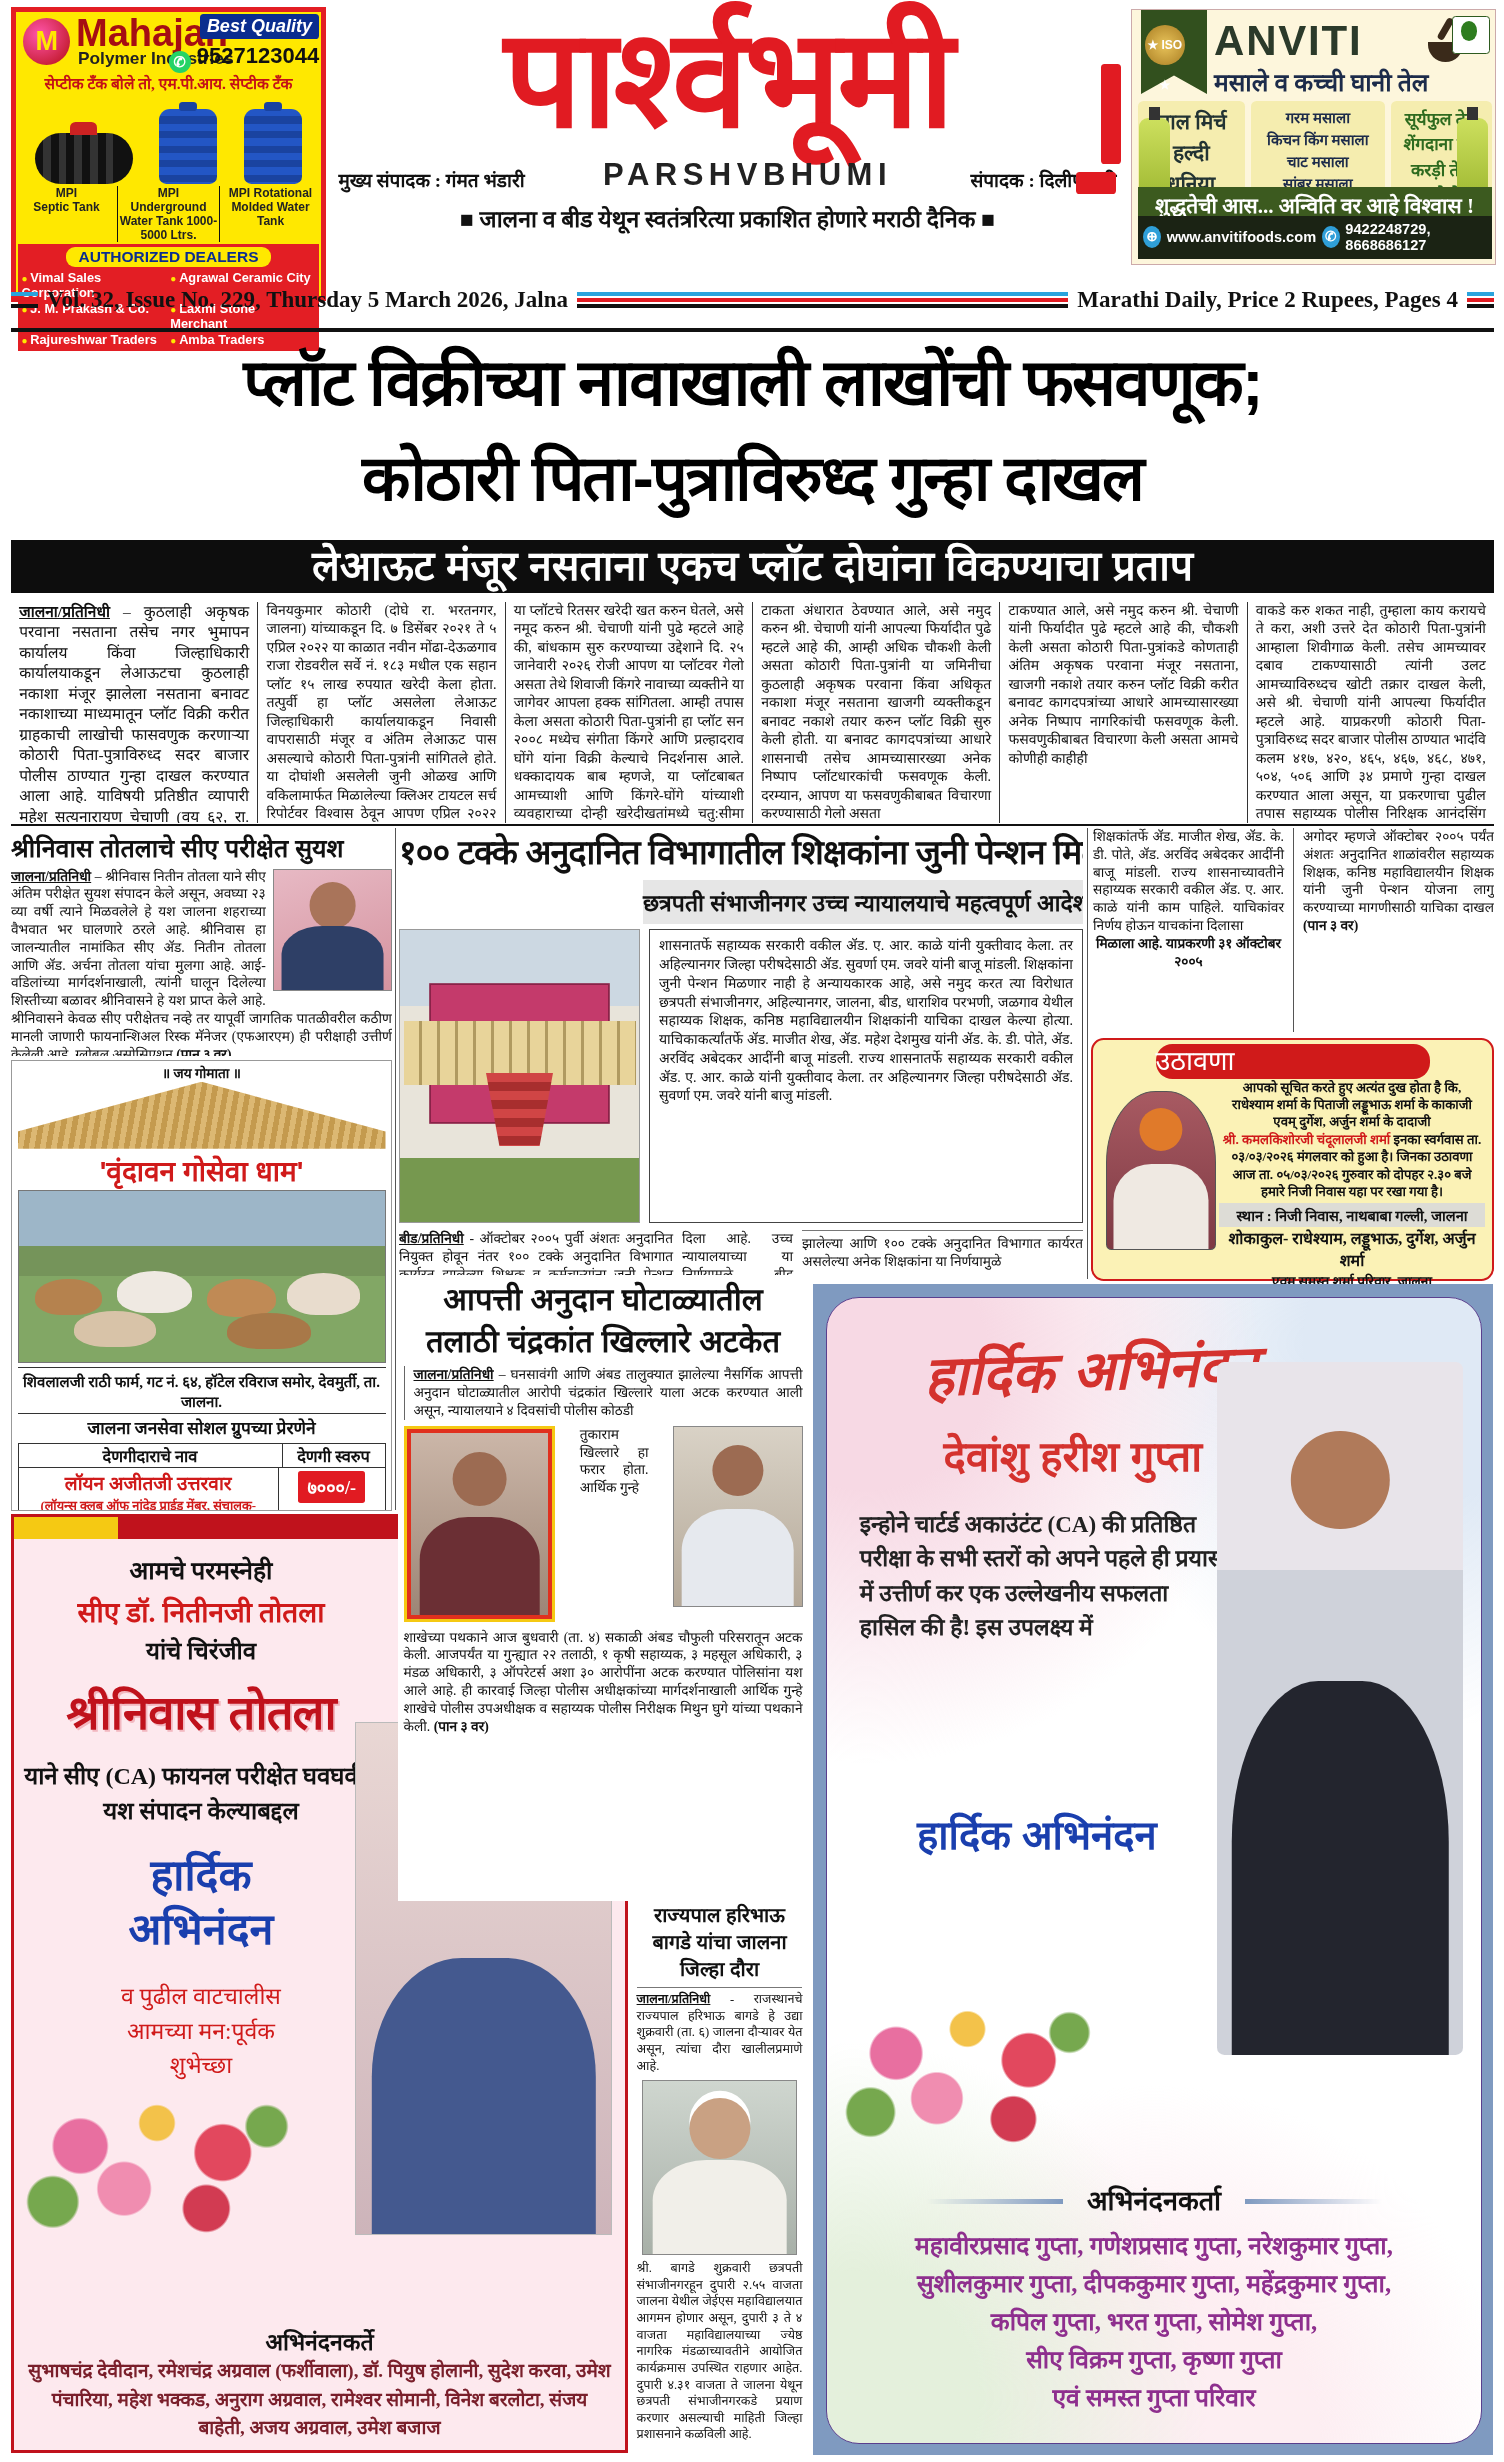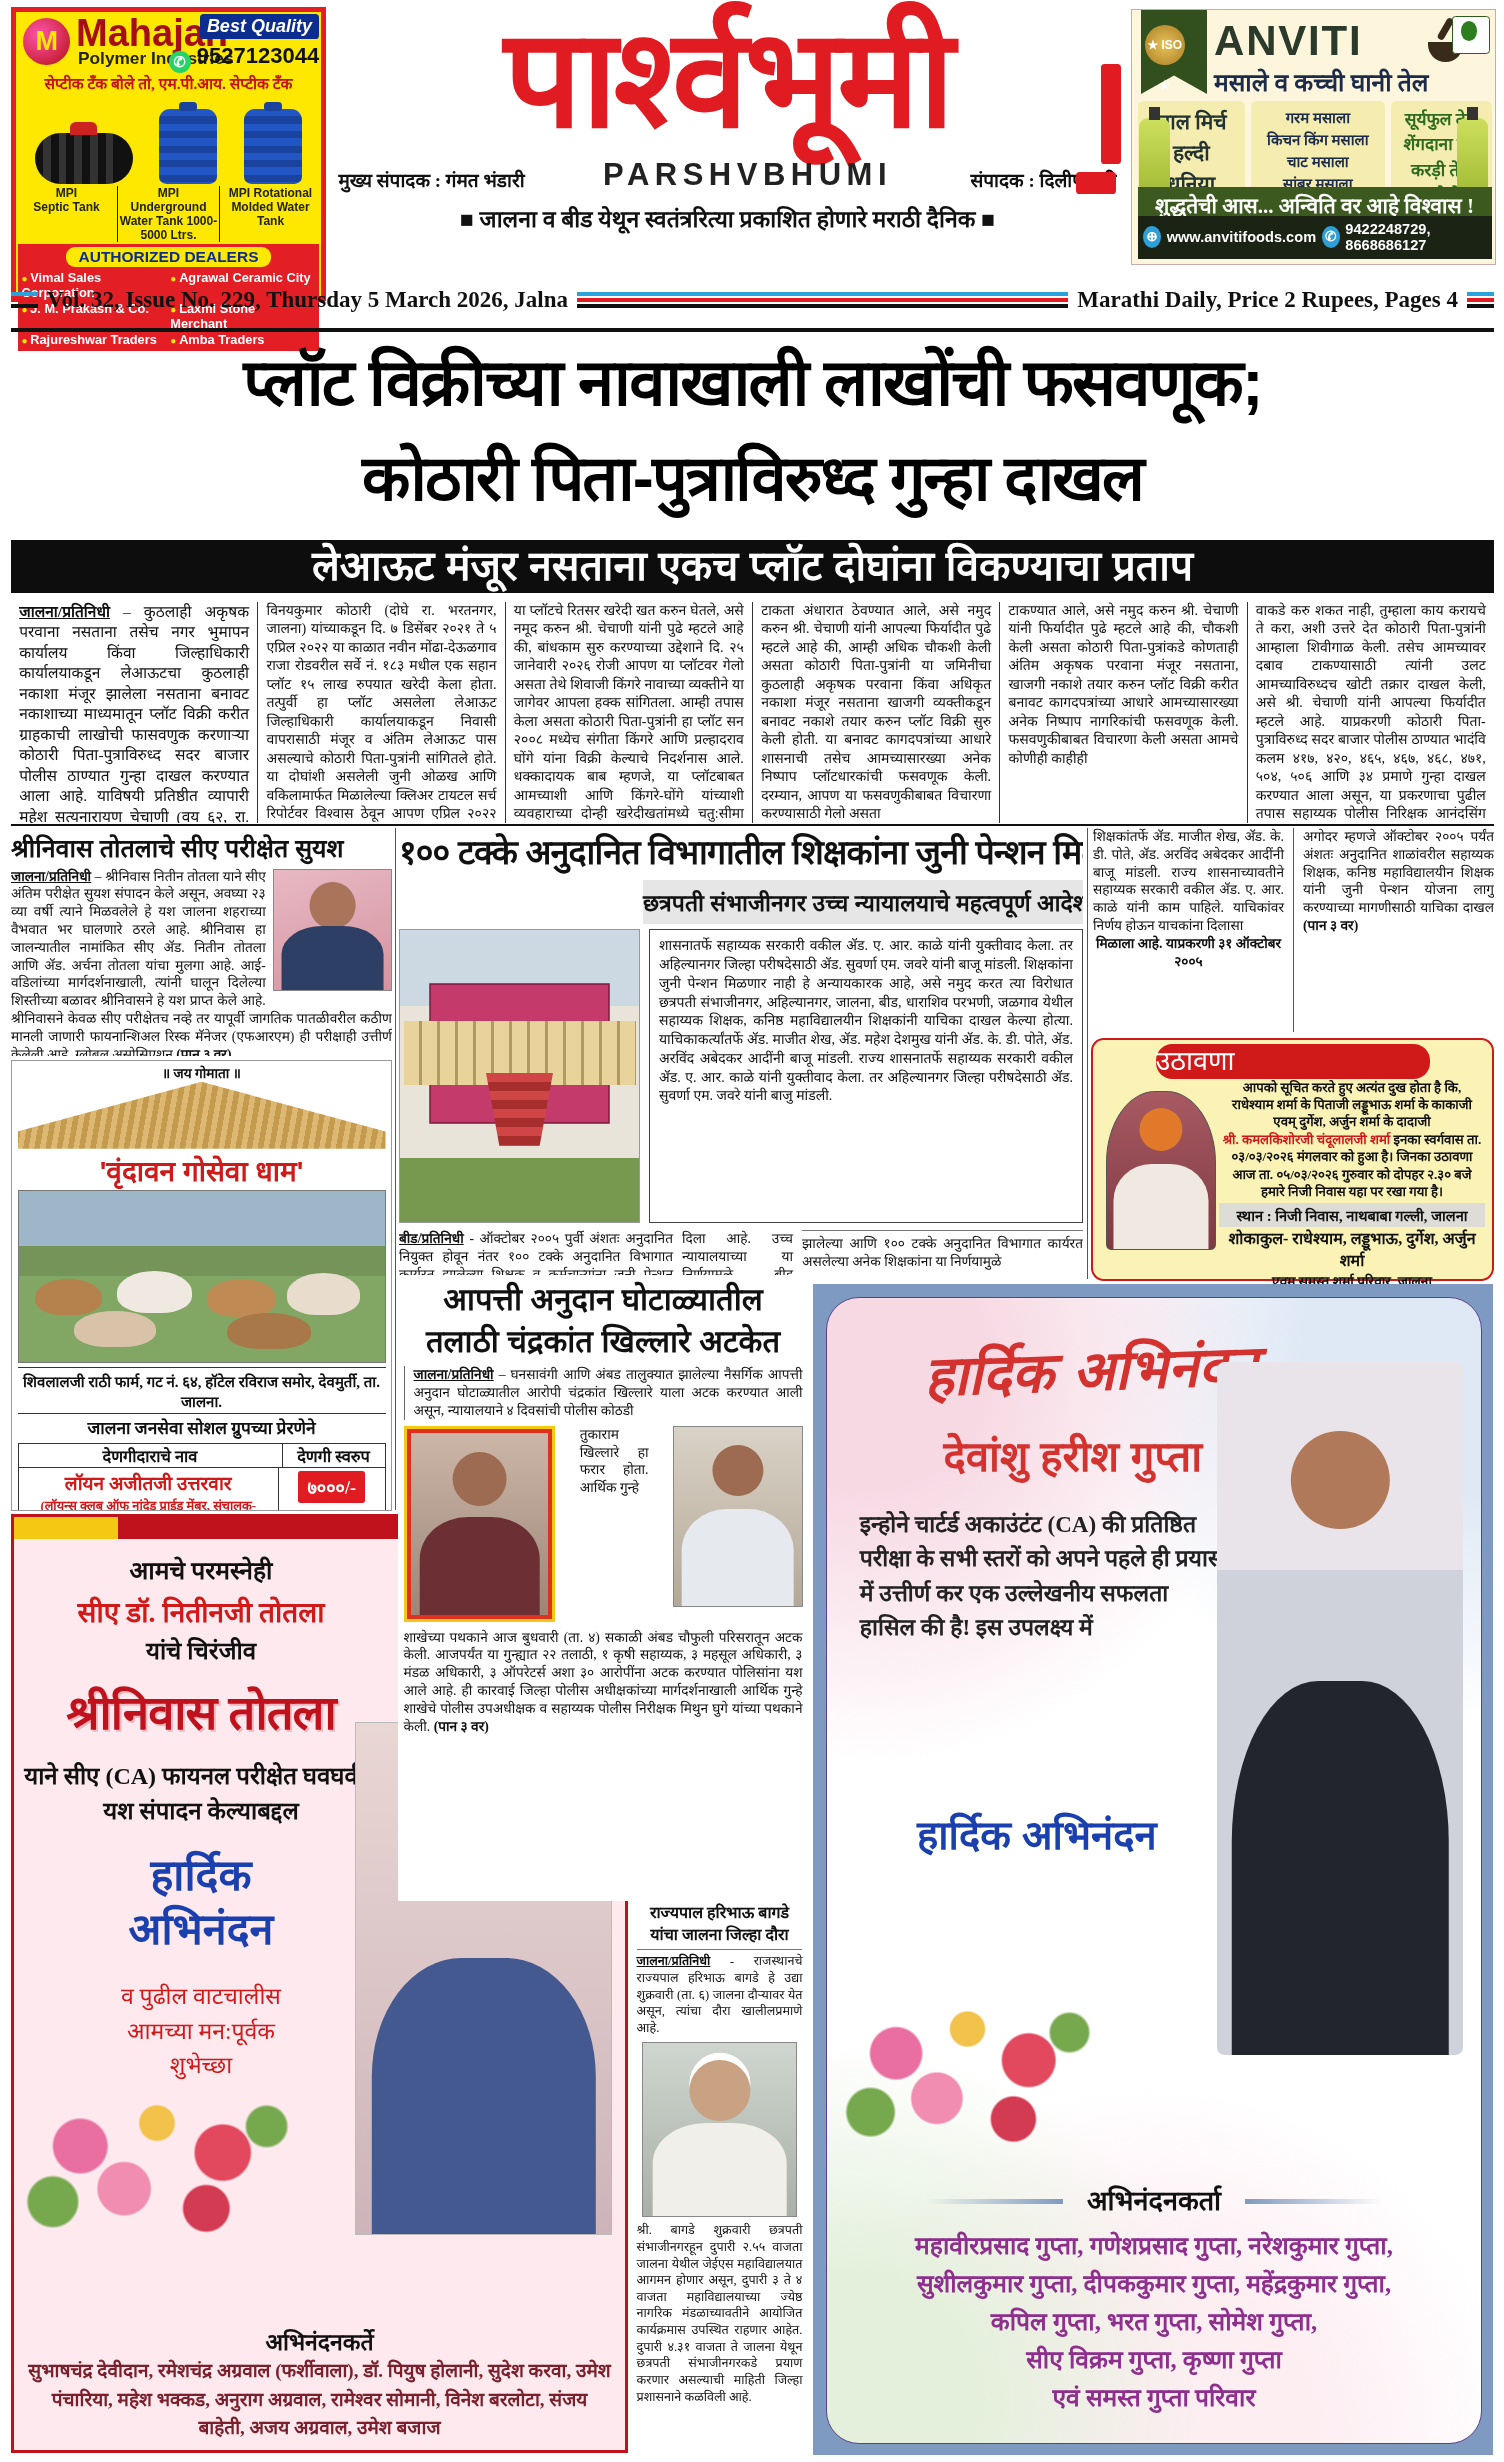--- a/index.html
+++ b/index.html
@@ -186,21 +186,21 @@
   .tal-cols>div{flex:1;}
   .tal-cols>div:last-child{border-left:0.9px solid #666;padding-left:9px;}
   .tal-phrow{display:flex;gap:24px;margin-top:5.5px;align-items:flex-start;}
   .tal-ph1{width:137px;height:182px;border:4.6px solid #e0301e;outline:3.6px solid #f5c913;margin:3.6px;background:linear-gradient(180deg,#cbb6a8,#9d8676);--suit:#6b2f34;flex:none;}
   .tal-mid{flex:1;font-size:13.7px;line-height:1.3;}
   .tal-ph2{width:128px;height:179px;border:0.9px solid #888;background:linear-gradient(180deg,#d9d2c6,#b4a898);--suit:#e6e9ee;flex:none;}
   .tal-cont{font-size:13.7px;line-height:1.3;margin-top:5.5px;}
 
   
   .gov{left:633px;top:1902px;width:173px;height:551px;background:#fff;z-index:3;box-sizing:border-box;padding:0 3.6px;overflow:hidden;}
-  .gov h2{margin:0 0 3.6px 0;font-size:16px;line-height:1.35;font-family:Liberation Serif, serif;text-align:center;border-bottom:0.9px solid #777;padding-bottom:3.6px;}
+  .gov h2{margin:0 0 3.6px 0;font-size:20px;line-height:1.35;font-family:Liberation Sans, sans-serif;text-align:center;border-bottom:0.9px solid #777;padding-bottom:3.6px;}
   .gov .bd{font-size:12.6px;line-height:1.32;}
   .gov-ph{width:153px;height:173px;margin:5.5px auto;border:0.9px solid #888;background:linear-gradient(180deg,#cfd6cf,#a8b0a8);--suit:#f1efe9;--skin:#c9a183;}
   .gov-ph::before{box-shadow:0 -7.3px 0 0 #fff;}
 
   
   .gup{left:813px;top:1284px;width:680px;height:1171px;background:#7f9ac0;box-sizing:border-box;padding:12.8px;z-index:2;}
   .gup-card{position:relative;width:100%;height:100%;background:#fff;border-radius:33px;border:1.8px solid #5a3f8e;overflow:hidden;
     background-image:radial-gradient(circle at 6% 6%,#f7d9e4 0 10%,transparent 32%),
                      radial-gradient(circle at 96% 4%,#dfe9f5 0 12%,transparent 30%),
                      radial-gradient(circle at 4% 96%,#e4f0dc 0 10%,transparent 28%),

